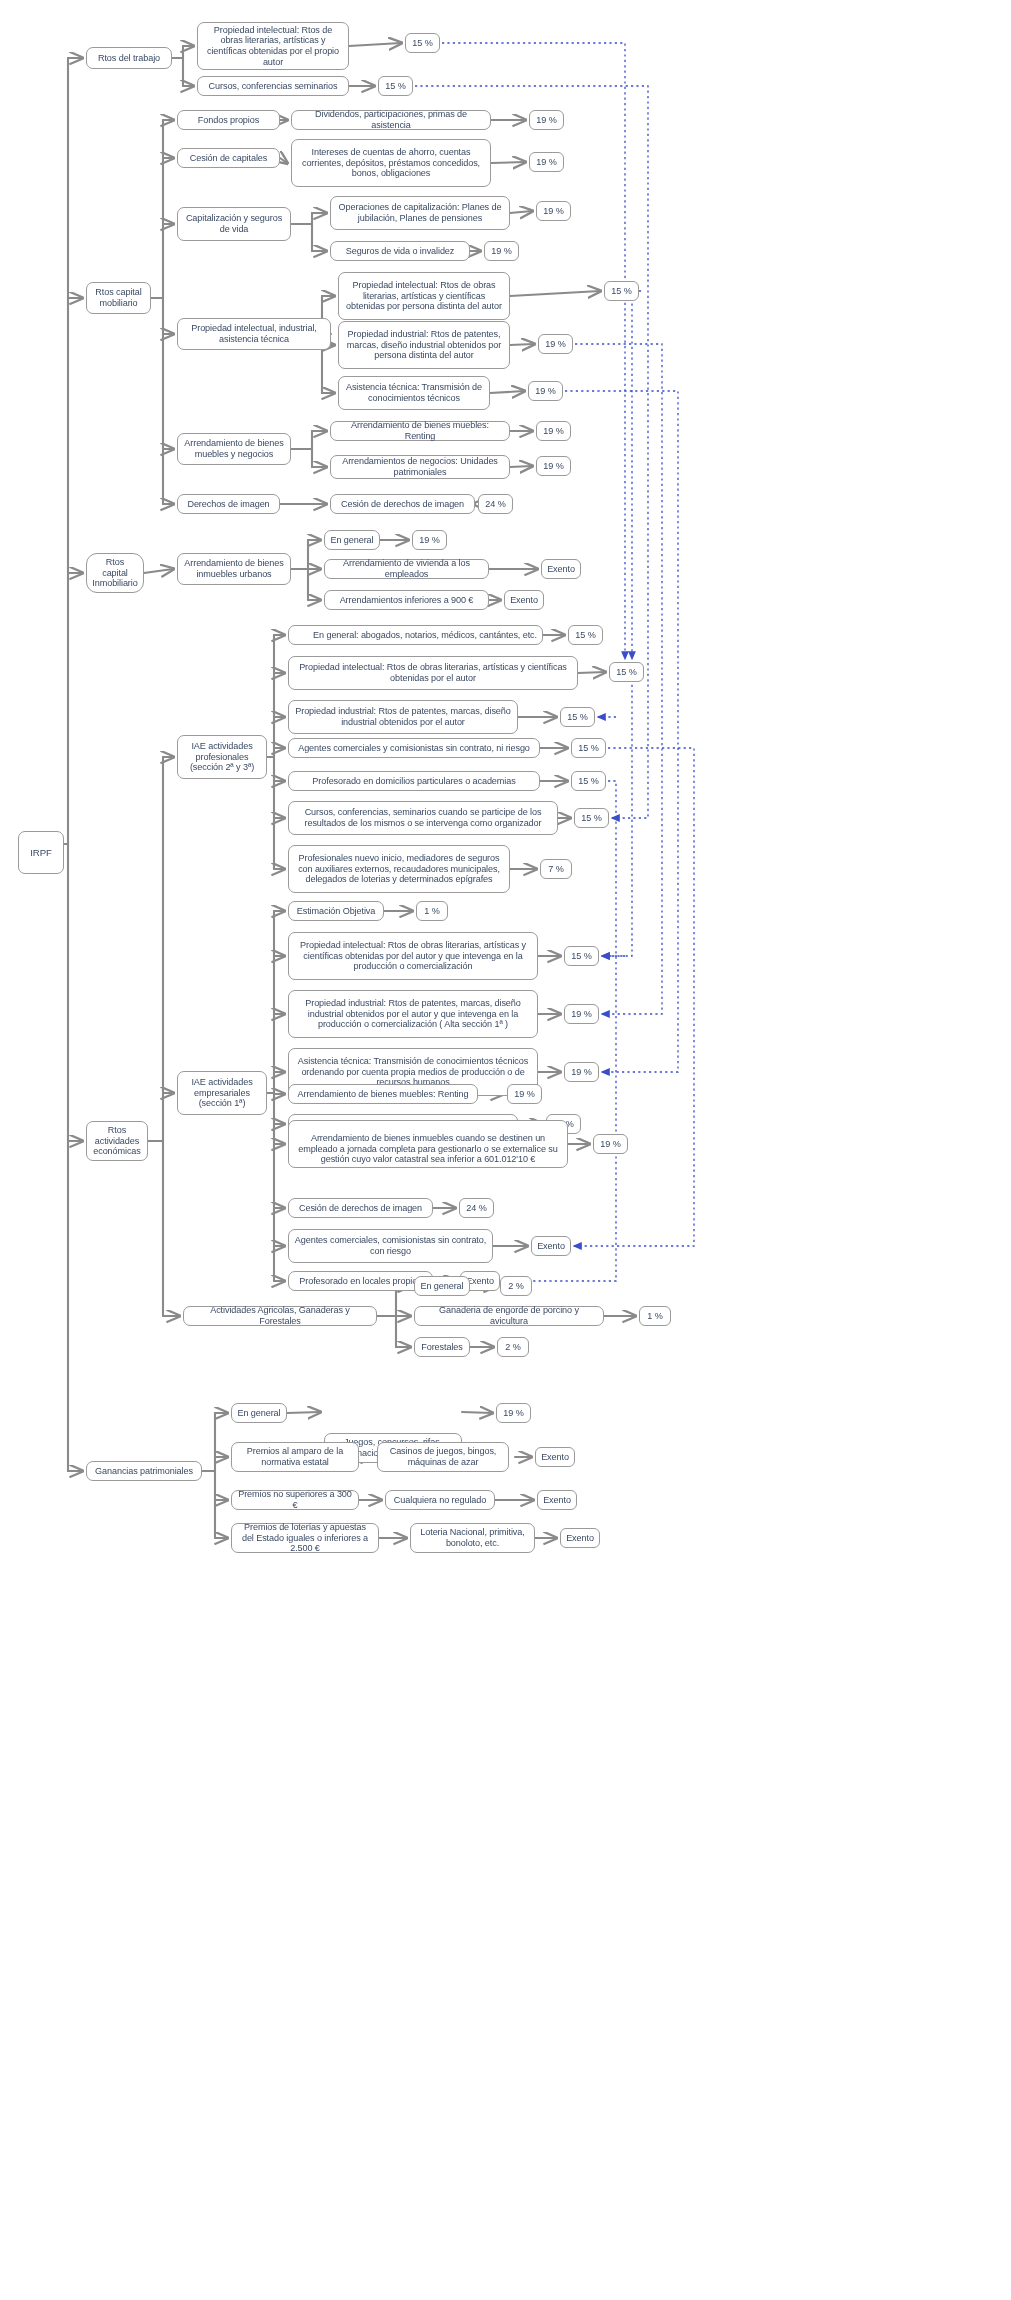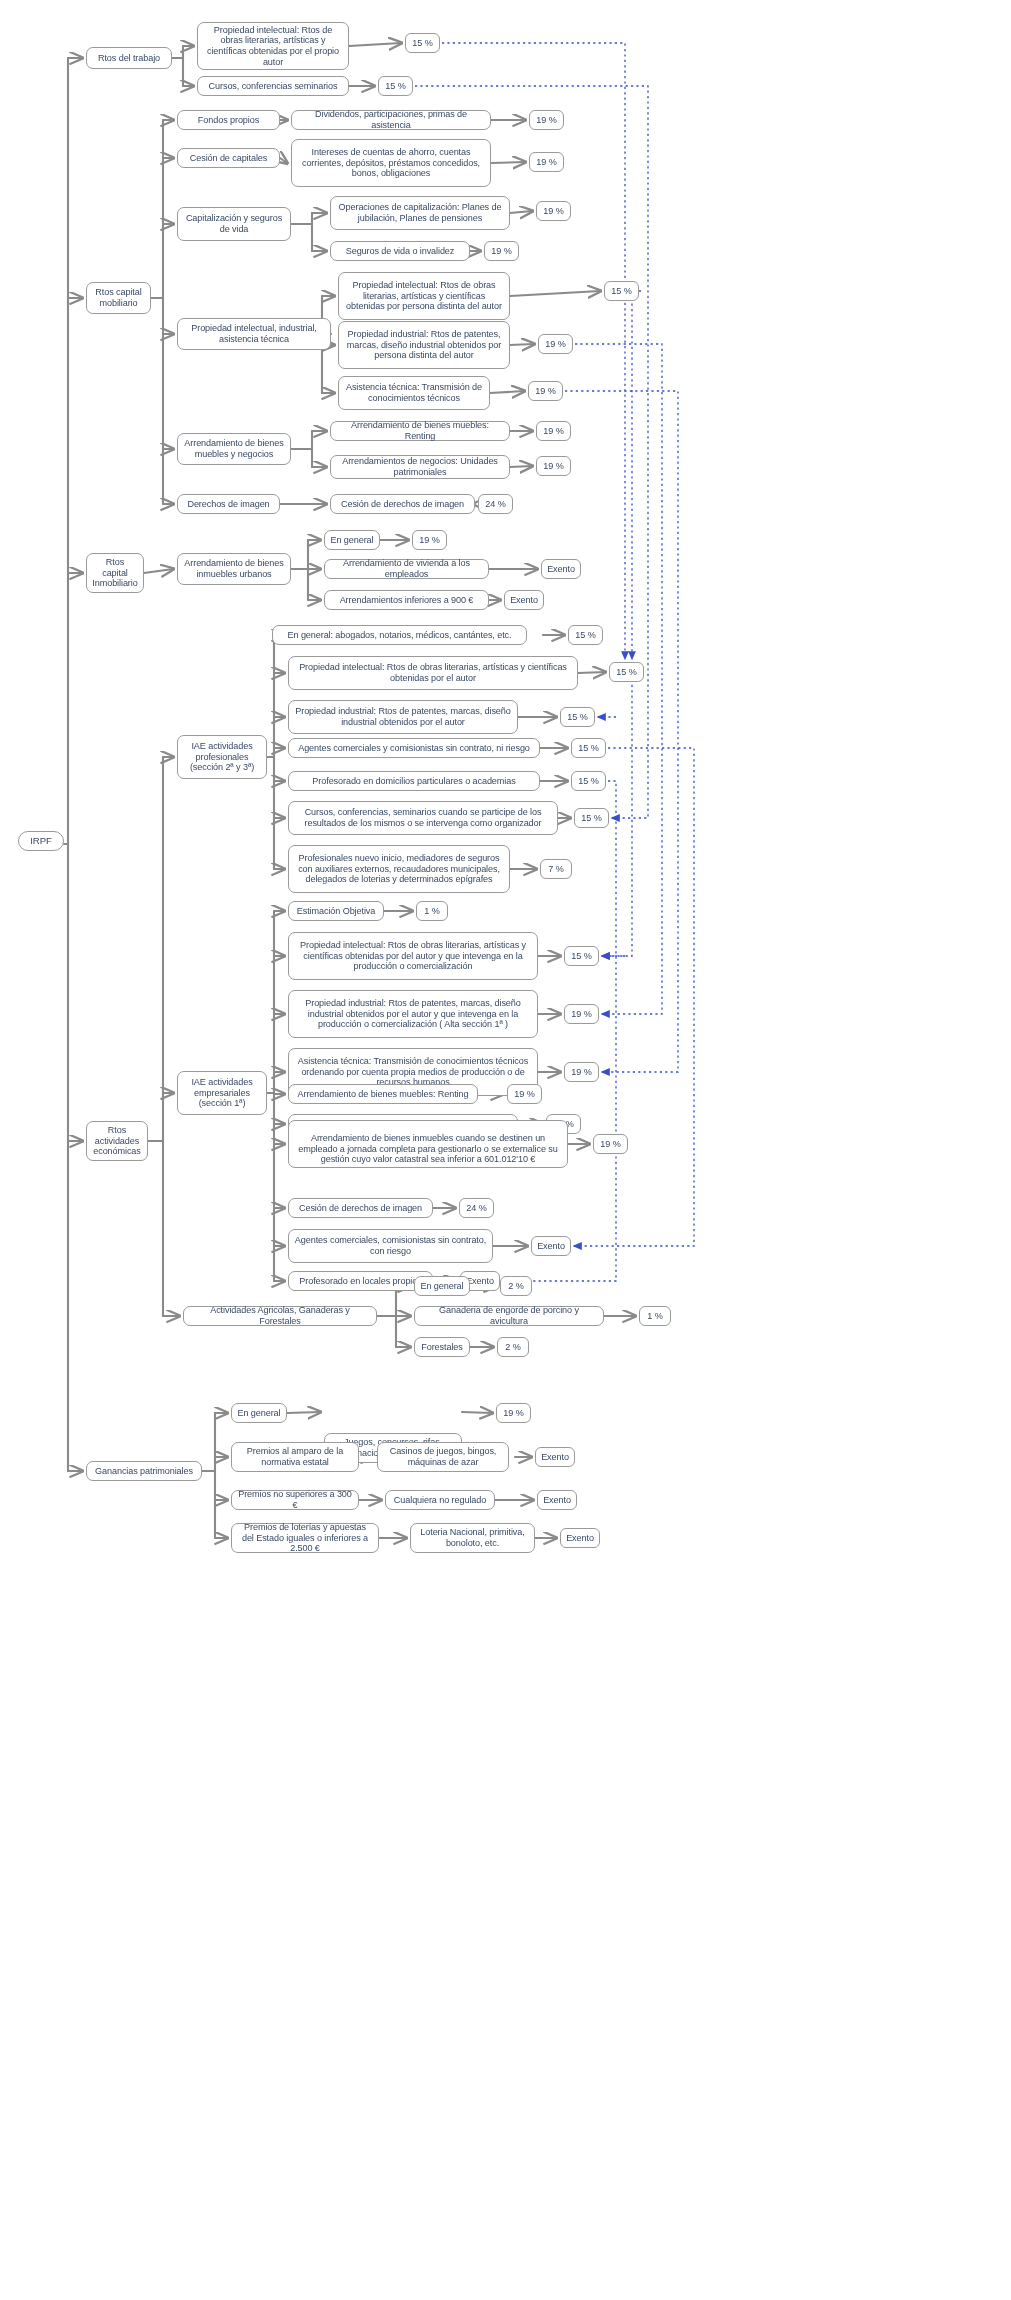--- a/index.html
+++ b/index.html
@@ -192,21 +192,21 @@
         <path d="M 575 344 L 662 344 L 662 1014 L 602 1014"></path>
         <path d="M 565 391 L 678 391 L 678 1072 L 602 1072"></path>
         <path d="M 625 956 L 602 956"></path>
         <path d="M 616 717 L 598 717"></path>
         <path d="M 608 748 L 694 748 L 694 1246 L 574 1246"></path>
         <path d="M 608 781 L 616 781 L 616 1281 L 503 1281"></path>
         <path d="M 632 674 L 632 956 L 602 956"></path>
       </g>
   </svg>
   <div id="nodes">
-      <div class="node root" style="left: 18px; top: 831px; width: 46px; height: 20px; border-radius: 12px;">
+      <div class="node root" style="left: 18px; top: 831px; width: 46px; height: 43px;">
         <span>IRPF</span>
       </div>
       <div class="node" style="left: 86px; top: 47px; width: 86px; height: 22px;">
         <span>Rtos del trabajo</span>
       </div>
       <div class="node" style="left: 197px; top: 22px; width: 152px; height: 48px;">
         <span>Propiedad intelectual: Rtos de obras literarias, artísticas y científicas obtenidas por el propio autor</span>
       </div>
       <div class="node rate" style="left: 405px; top: 33px; width: 35px; height: 20px;">
         <span>15 %</span>
@@ -291,21 +291,21 @@
       </div>
       <div class="node" style="left: 177px; top: 494px; width: 103px; height: 20px;">
         <span>Derechos de imagen</span>
       </div>
       <div class="node" style="left: 330px; top: 494px; width: 145px; height: 20px;">
         <span>Cesión de derechos de imagen</span>
       </div>
       <div class="node rate" style="left: 478px; top: 494px; width: 35px; height: 20px;">
         <span>24 %</span>
       </div>
-      <div class="node" style="left: 86px; top: 553px; width: 58px; height: 40px;">
+      <div class="node" style="left: 86px; top: 553px; width: 58px; height: 40px; border-radius: 11px;">
         <span>Rtos capital Inmobiliario</span>
       </div>
       <div class="node" style="left: 177px; top: 553px; width: 114px; height: 32px;">
         <span>Arrendamiento de bienes inmuebles urbanos</span>
       </div>
       <div class="node" style="left: 324px; top: 530px; width: 56px; height: 20px;">
         <span>En general</span>
       </div>
       <div class="node rate" style="left: 412px; top: 530px; width: 35px; height: 20px;">
         <span>19 %</span>
@@ -321,21 +321,21 @@
       </div>
       <div class="node rate" style="left: 504px; top: 590px; width: 40px; height: 20px;">
         <span>Exento</span>
       </div>
       <div class="node" style="left: 86px; top: 1121px; width: 62px; height: 40px;">
         <span>Rtos actividades económicas</span>
       </div>
       <div class="node" style="left: 177px; top: 735px; width: 90px; height: 44px;">
         <span>IAE actividades profesionales (sección 2ª y 3ª)</span>
       </div>
-      <div class="node" style="left: 272px; top: 625px; width: 255px; height: 20px;">
+      <div class="node" style="left: 288px; top: 625px; width: 255px; height: 20px; justify-content: flex-end;">
         <span>En general: abogados, notarios, médicos, cantántes, etc.</span>
       </div>
       <div class="node rate" style="left: 568px; top: 625px; width: 35px; height: 20px;">
         <span>15 %</span>
       </div>
       <div class="node" style="left: 288px; top: 656px; width: 290px; height: 34px;">
         <span>Propiedad intelectual: Rtos de obras literarias, artísticas y científicas obtenidas por el autor</span>
       </div>
       <div class="node rate" style="left: 609px; top: 662px; width: 35px; height: 20px;">
         <span>15 %</span>

